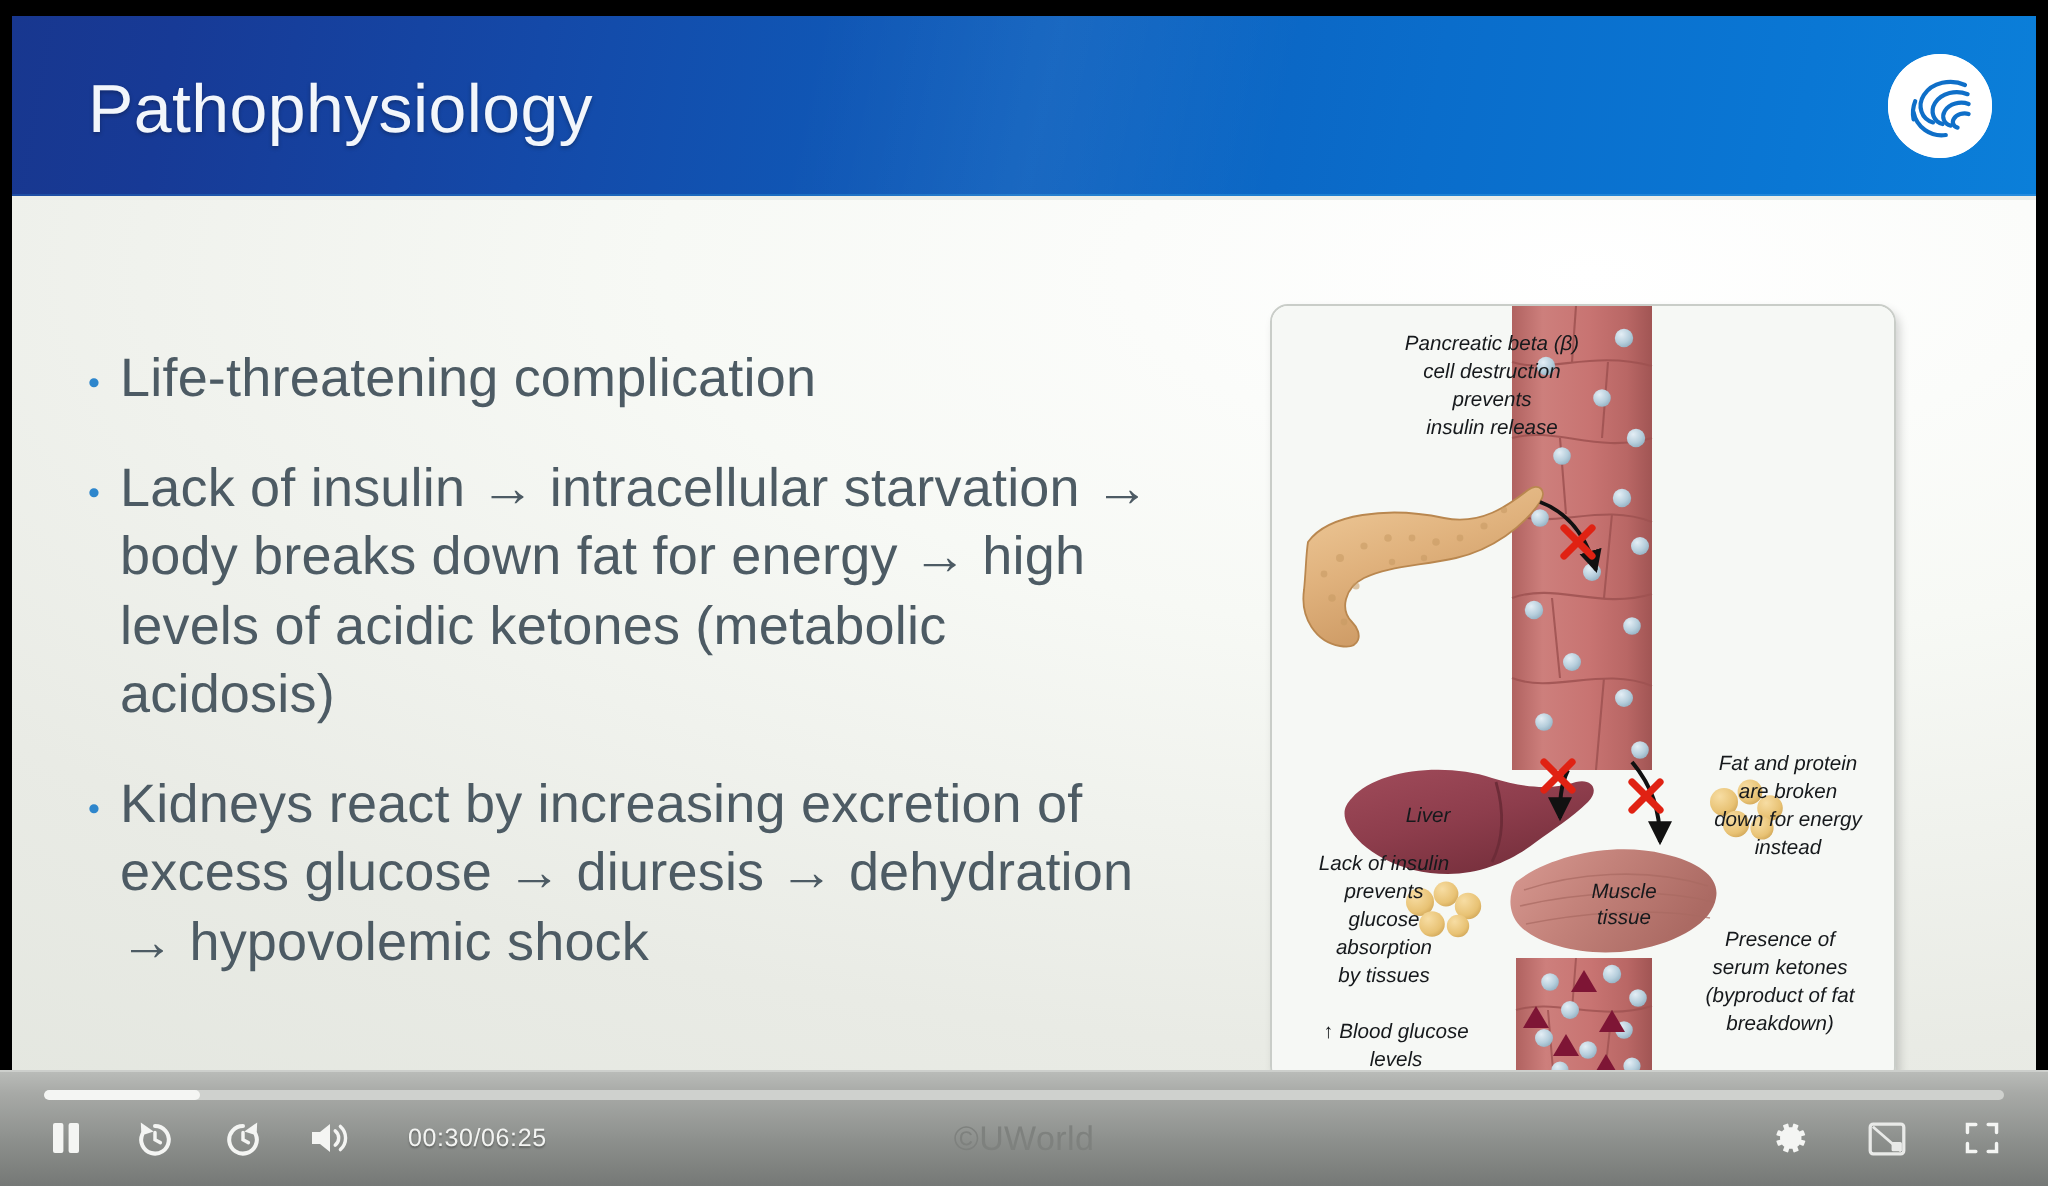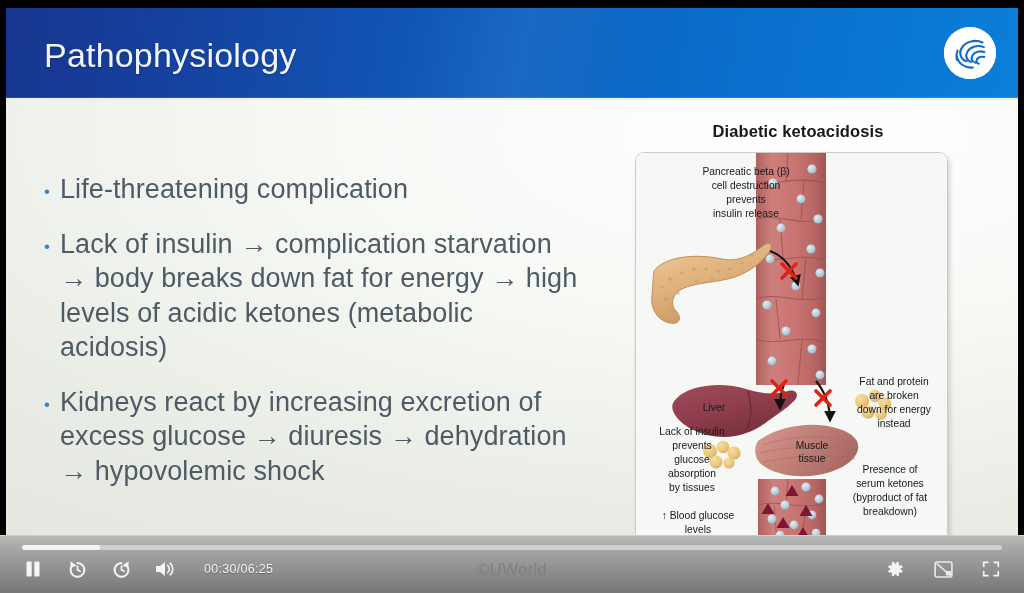--- a/index.html
+++ b/index.html
@@ -151,20 +151,21 @@
     position: absolute;
     left: 5px;
     top: 30px;
     width: 313px;
     height: 390px;
     background: linear-gradient(160deg,#fbfcfb 0%,#f4f6f3 55%,#eef1ec 100%);
     border: 1px solid #c9cdc8;
     border-radius: 9px;
     box-shadow: 2px 3px 5px rgba(0,0,0,.17);
     overflow: hidden;
+    font-style: italic;
   }
   #figure-svg { display: block; width: 313px; height: 390px; }
 
   .fig-label {
     font-family: "Liberation Sans", sans-serif;
     font-size: 10.3px;
     fill: #16191c;
   }
 
   
@@ -263,30 +264,29 @@
 
     <div id="slide-body">
 
       <div id="bullet-list">
         <div class="bullet-row">
           <span class="bullet-dot">•</span>
           <span class="bullet-text">Life-threatening complication</span>
         </div>
         <div class="bullet-row">
           <span class="bullet-dot">•</span>
-          <span class="bullet-text">Lack of insulin → complication starvation → body breaks down fat for energy → high levels of acidic ketones (metabolic acidosis)</span>
+          <span class="bullet-text">Lack of insulin → intracellular starvation → body breaks down fat for energy → high levels of acidic ketones (metabolic acidosis)</span>
         </div>
         <div class="bullet-row">
           <span class="bullet-dot">•</span>
           <span class="bullet-text">Kidneys react by increasing excretion of excess glucose → diuresis → dehydration → hypovolemic shock</span>
         </div>
       </div>
 
       <div id="figure-panel">
-        <div id="figure-title">Diabetic ketoacidosis</div>
 
         <div id="figure-card">
           <svg id="figure-svg" viewBox="0 0 313 390">
             <defs>
               <linearGradient id="vesselGrad" x1="0" y1="0" x2="1" y2="0">
                 <stop offset="0%" stop-color="#b06260"></stop>
                 <stop offset="22%" stop-color="#cd7f7c"></stop>
                 <stop offset="55%" stop-color="#c87472"></stop>
                 <stop offset="82%" stop-color="#b96765"></stop>
                 <stop offset="100%" stop-color="#a15554"></stop>

